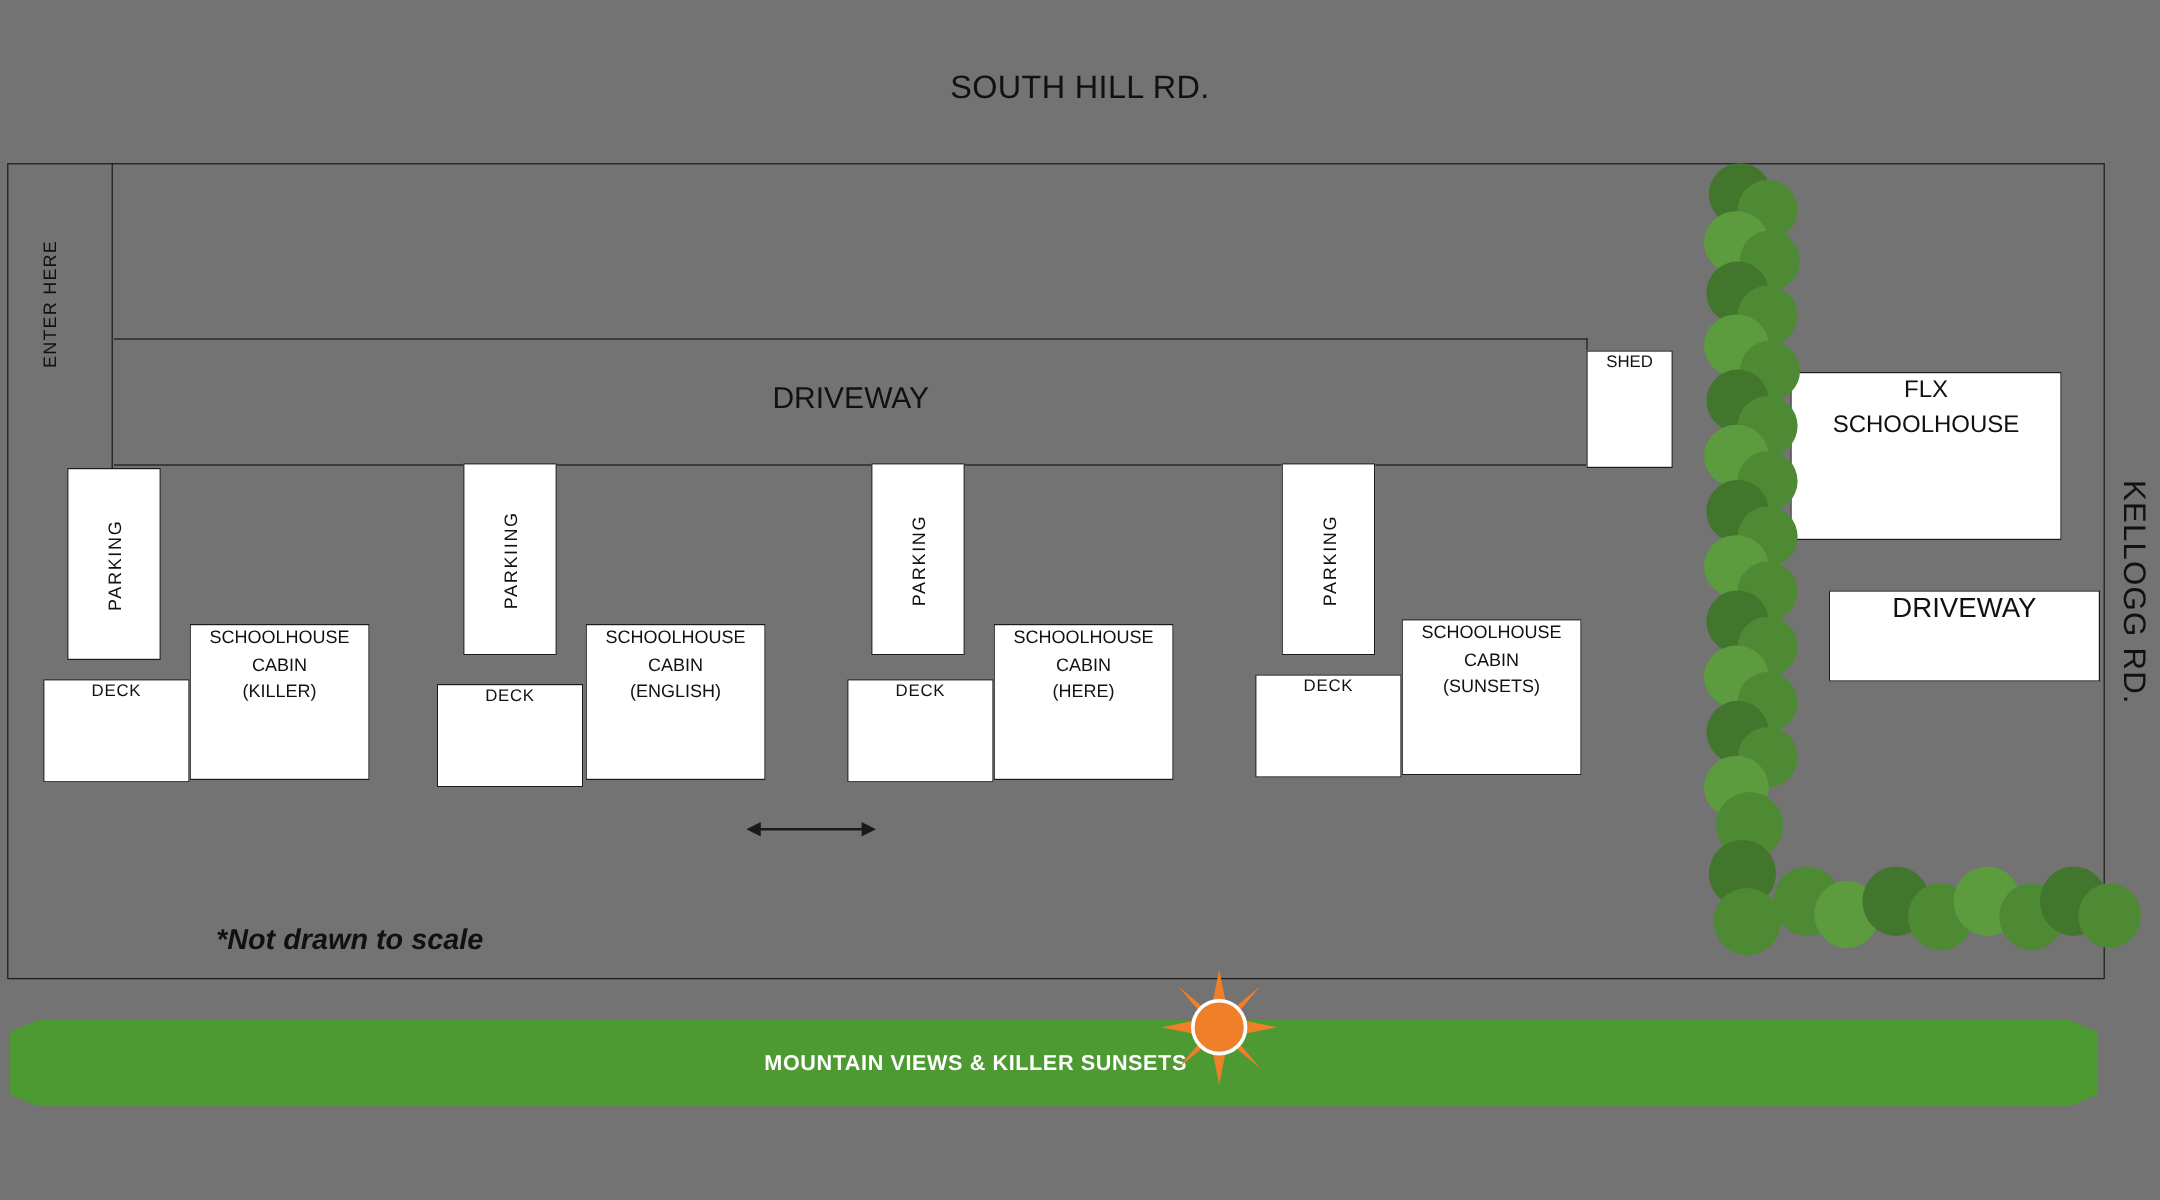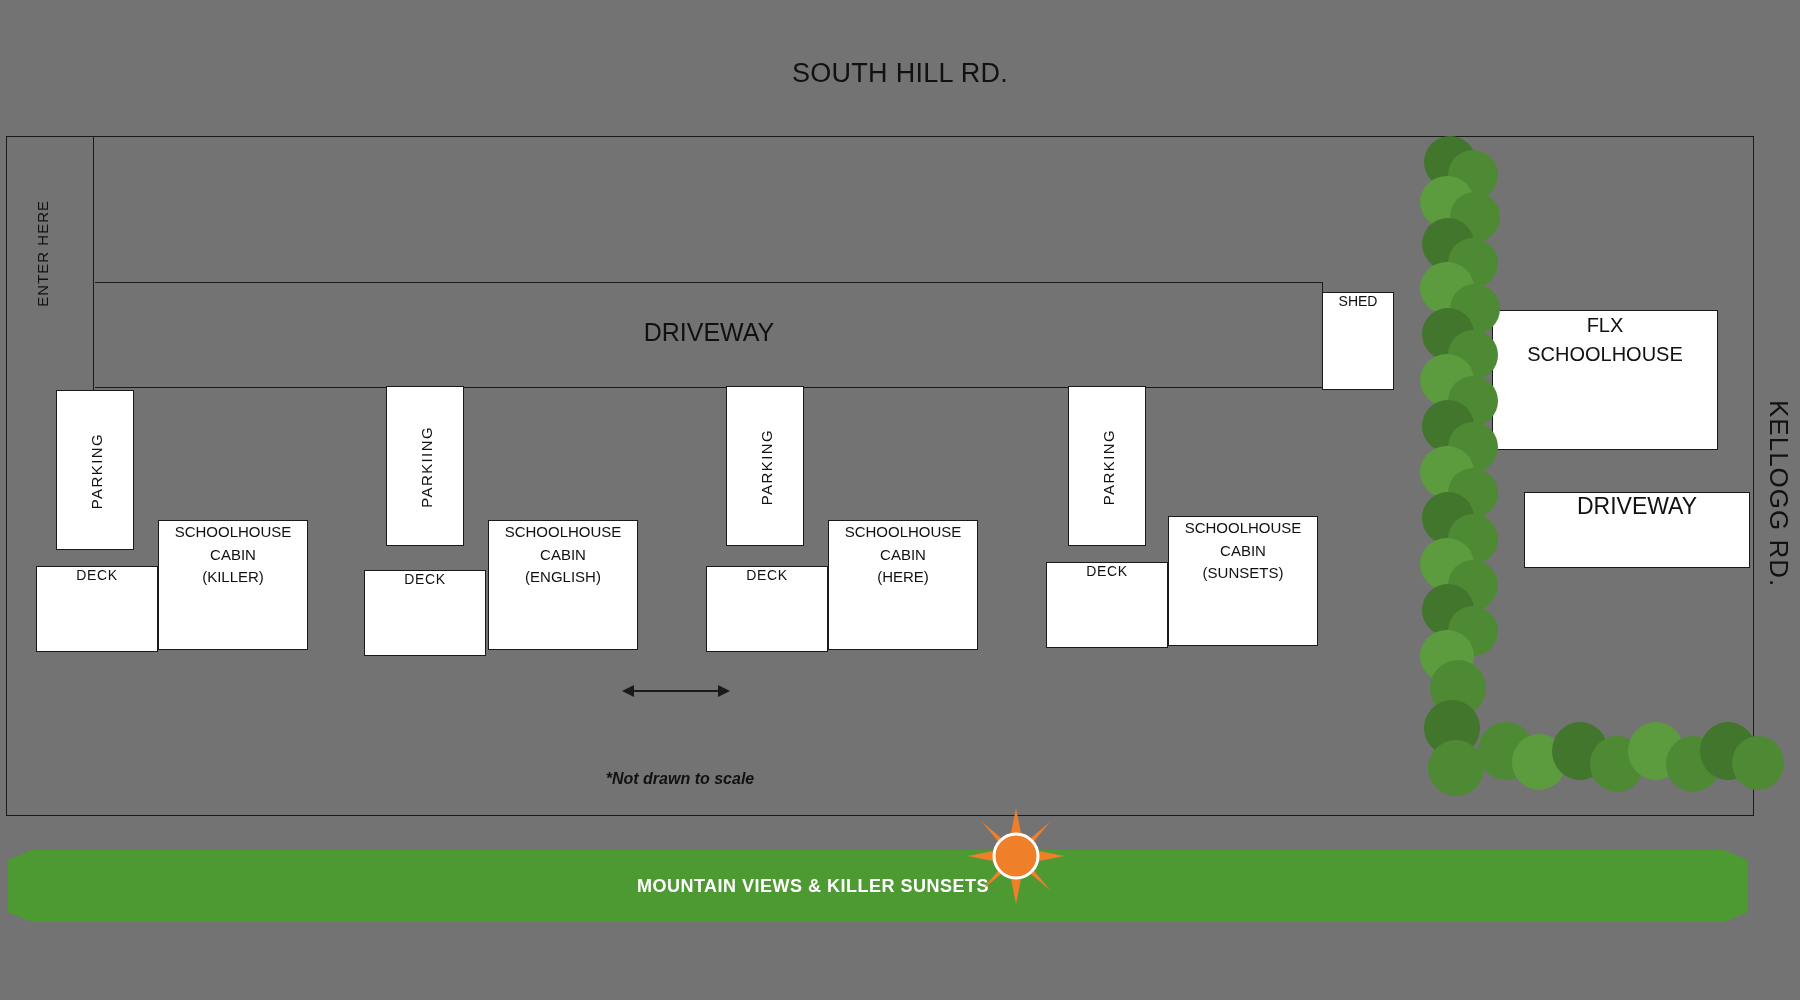--- a/index.html
+++ b/index.html
@@ -148,24 +148,24 @@
     left: 622px; top: 682px; width: 108px; height: 18px;
   }
   #note-30-feet {
     left: 180px; top: 722px; width: 1000px;
     font-size: 23px;
     font-weight: bold;
     text-align: center;
   }
   #note-not-to-scale {
     left: 180px; top: 770px; width: 1000px;
-    font-size: 16px;
+    font-size: 24px;
     font-style: italic;
     font-weight: bold;
-    text-align: center;
+    text-align: left;
   }
 
   
   #green-banner {
     left: 8px; top: 850px; width: 1740px; height: 72px;
   }
   #green-banner .banner-shape {
     width: 100%; height: 100%;
     background: #4e9a32;
     clip-path: polygon(0 10px, 24px 0, 1716px 0, 1740px 10px, 1740px 62px, 1716px 72px, 24px 72px, 0 62px);

